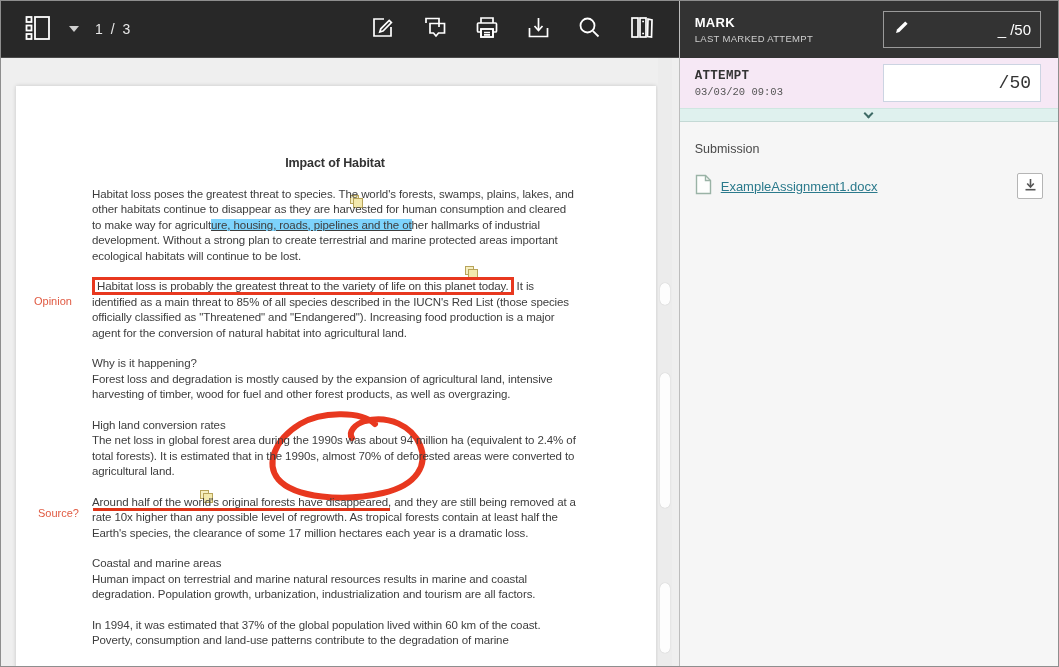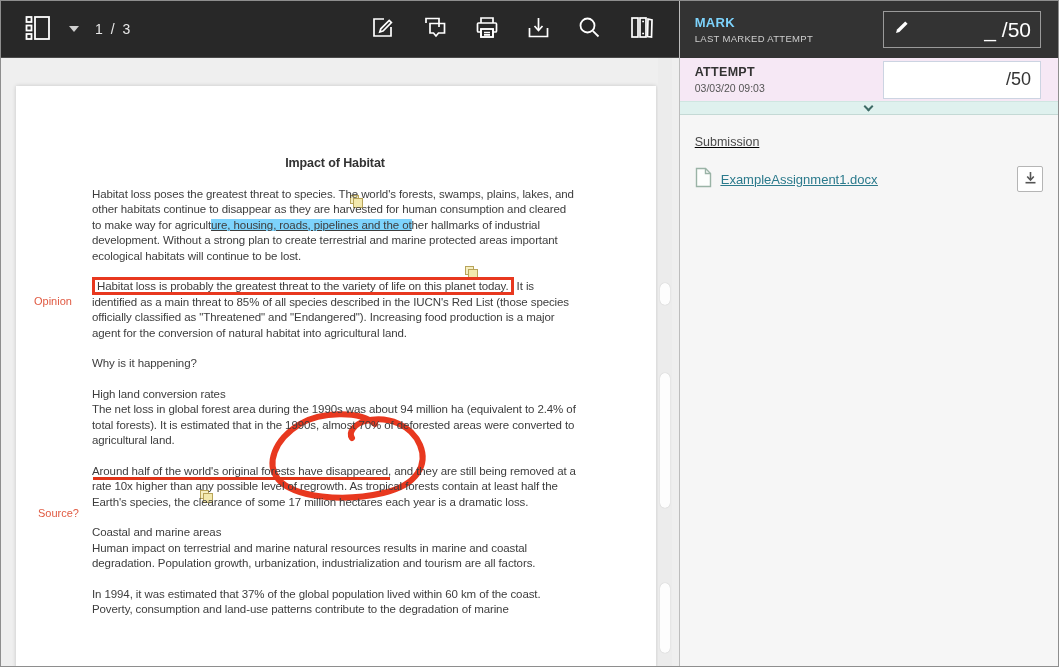--- a/index.html
+++ b/index.html
@@ -55,42 +55,42 @@
   .panel-header { height:33px; background:#454545; display:flex; align-items:center;
                   padding:0 12px; flex:none; }
   .panel-title { color:#c9c9c9; font-weight:bold; font-size:13.5px; margin-right:7px; }
   .ph-caret { width:8px; height:8px; border-right:2px solid #b5b5b5; border-bottom:2px solid #b5b5b5;
               transform:rotate(45deg); margin-top:-4px; }
   .ph-right { margin-left:auto; display:flex; align-items:center; gap:16px; }
   .icon-btn { background:none; border:none; cursor:pointer; display:flex; align-items:center; }
 
   .mark-section { height:57px; background:#333333; display:flex; align-items:center;
                   padding:0 17px 0 15px; flex:none; }
-  .mark-label { color:#7dd3fc; font-weight:bold; font-size:13px; letter-spacing:.3px; }
+  .mark-label { color:#ffffff; font-weight:bold; font-size:13px; letter-spacing:.3px; }
   .mark-sub { color:#cfcfcf; font-size:9.5px; margin-top:3px; letter-spacing:.3px; }
   .mark-box { margin-left:auto; width:158px; height:37px; border:1px solid #9a9a9a;
               display:flex; align-items:center; padding:0 9px; cursor:pointer; background:#333; }
-  .mark-value { margin-left:auto; color:#fff; font-size:21px; }
-
-  .attempt-section { height:43px; background:#f6e8f5; display:flex; align-items:center;
-                     padding:0 17px 0 15px; flex:none; }
+  .mark-value { margin-left:auto; color:#fff; font-size:15px; }
+
+  .attempt-section { height:50px; background:#f6e8f5; display:flex; align-items:center;
+                     padding:0 17px 0 15px; flex:none;font-family:Liberation Mono, monospace; }
   .attempt-label { color:#333; font-weight:bold; font-size:12.5px; letter-spacing:.3px; }
   .attempt-date { color:#555; font-size:10.5px; margin-top:3px; }
   .attempt-input { margin-left:auto; width:158px; height:38px; background:#fff;
                    border:1px solid #ccd4e2; display:flex; align-items:center;
                    justify-content:flex-end; padding:0 9px; color:#333; font-size:18px;
                    cursor:text; }
 
   .strip { height:14px; background:#dff1ee; border-top:1px solid #cfe6e1;
            border-bottom:1px solid #c4d9d5; display:flex; align-items:center;
            justify-content:center; flex:none; cursor:pointer; }
   .strip-caret { width:7px; height:7px; border-right:2px solid #3e6b66; border-bottom:2px solid #3e6b66;
                  transform:rotate(45deg); margin-top:-4px; }
 
-  .panel-body { flex:1; background:#f6f6f6; padding:20px 15px 0 15px;text-decoration:underline; }
+  .panel-body { flex:1; background:#f6f6f6; padding:20px 15px 0 15px; }
   .submission-label { color:#4a4a4a; font-size:12.5px; margin-bottom:17px; }
   .file-row { display:flex; align-items:center; }
   .file-link { color:#2b7a8c; font-size:13px; text-decoration:underline; margin-left:9px;
                cursor:pointer; }
   .dl-btn { margin-left:auto; width:26px; height:26px; background:#fff; border:1px solid #b5b5b5;
             border-radius:2px; display:flex; align-items:center; justify-content:center;
             cursor:pointer; }
 </style>
 </head>
 <body>
@@ -201,20 +201,21 @@
 
         <div class="textblock">
           <div class="doc-title">Impact of Habitat</div>
 
           <div class="para"><span>Habitat loss poses the greatest threat to species. The world's forests, swamps, plains, lakes, and other habitats continue to disappear as they are harvested for human consumption and cleared to make way for agricult</span><span class="hl">ure, housing, roads, pipelines and the ot</span><span>her hallmarks of industrial development. Without a strong plan to create terrestrial and marine protected areas important ecological habitats will continue to be lost.</span></div>
 
           <div class="para"><span class="redbox">Habitat loss is probably the greatest threat to the variety of life on this planet today.</span><span> It is identified as a main threat to 85% of all species described in the IUCN's Red List (those species officially classified as "Threatened" and "Endangered"). Increasing food production is a major agent for the conversion of natural habitat into agricultural land.</span></div>
 
           <div class="para">
             <div>Why is it happening?</div>
+            <div>Forest loss and degradation is mostly caused by the expansion of agricultural land, intensive harvesting of timber, wood for fuel and other forest products, as well as overgrazing.</div>
           </div>
 
           <div class="para">
             <div>High land conversion rates</div>
             <div>The net loss in global forest area during the 1990s was about 94 million ha (equivalent to 2.4% of total forests). It is estimated that in the 1990s, almost 70% of deforested areas were converted to agricultural land.</div>
           </div>
 
           <div class="para"><span class="redline">Around half of the world's original forests have disappeared,</span><span> and they are still being removed at a rate 10x higher than any possible level of regrowth. As tropical forests contain at least half the Earth's species, the clearance of some 17 million hectares each year is a dramatic loss.</span></div>
 
           <div class="para">

